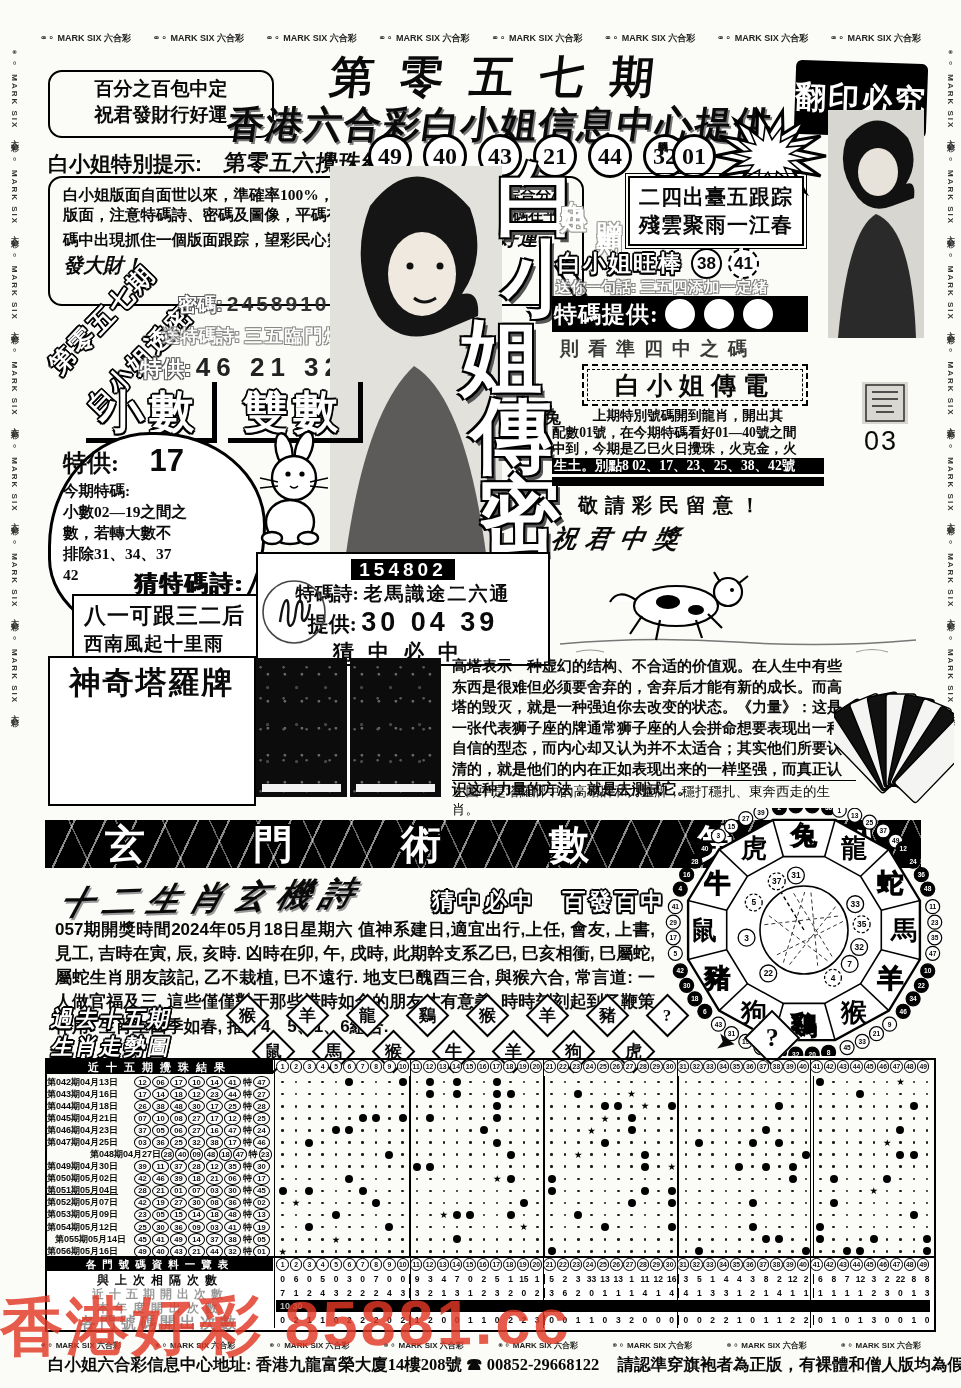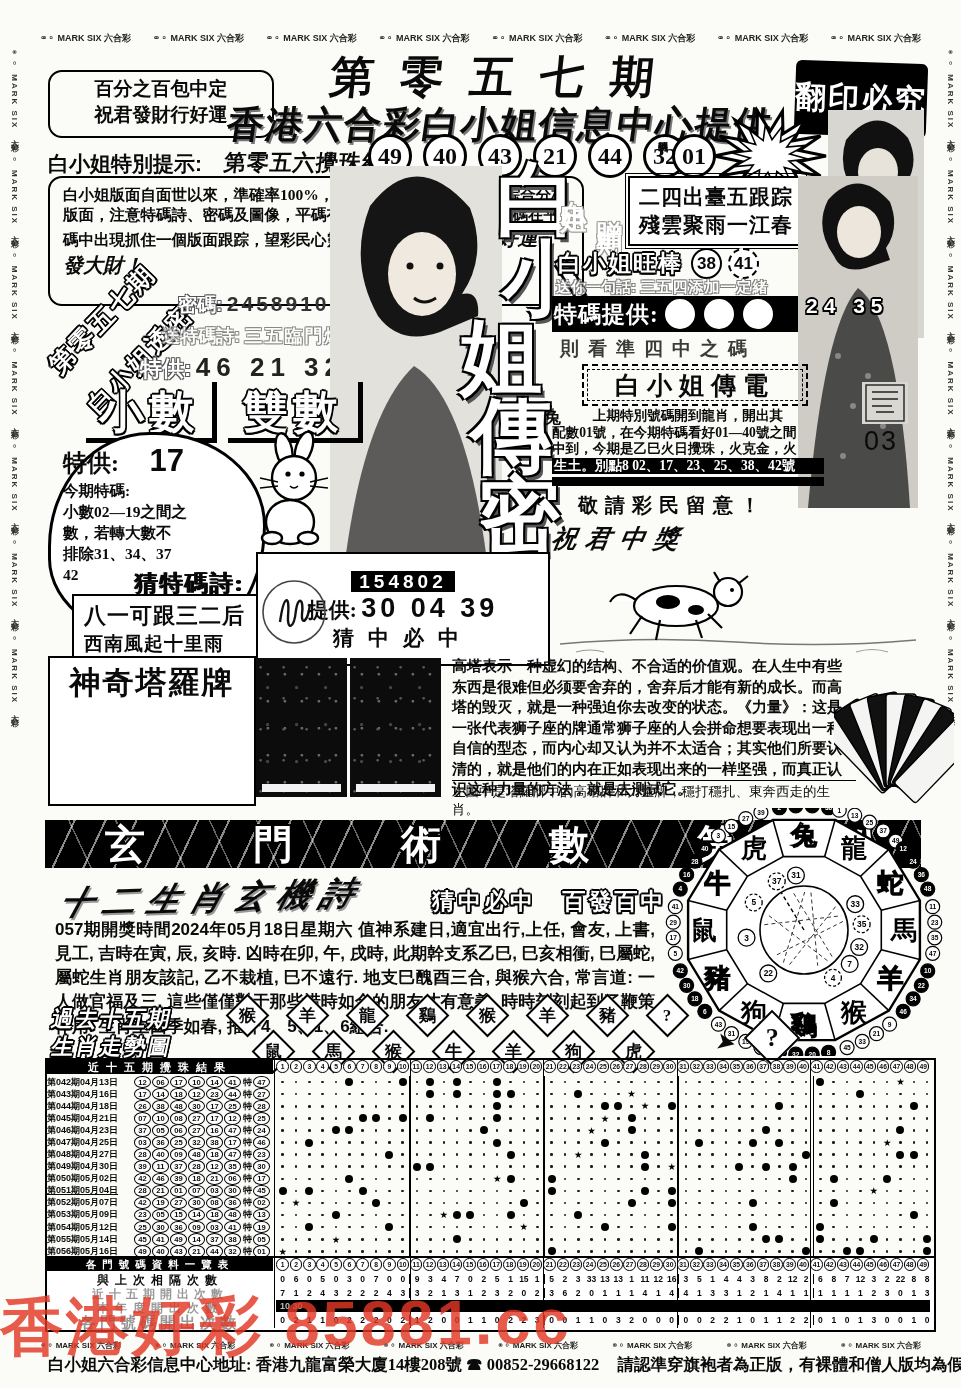--- a/index.html
+++ b/index.html
@@ -164,35 +164,20 @@
     <span class="b hollow-soft" style="font-size:15px;letter-spacing:1px;">三五四添加一定緒</span>
   </div>
   <div class="abs inv" style="left:552px;top:296px;width:256px;height:36px;display:flex;align-items:center;">
     <span class="b hollow serif" style="font-size:23px;margin-left:2px;letter-spacing:1px;">特碼提供:</span>
     <span class="mcircle" style="width:30px;height:30px;font-size:18px;margin-left:4px;">27</span>
     <span class="mcircle" style="width:30px;height:30px;font-size:18px;margin-left:5px;">04</span>
     <span class="mcircle" style="width:30px;height:30px;font-size:18px;margin-left:5px;">13</span>
   </div>
   <div class="abs b serif" style="left:560px;top:336px;font-size:19px;letter-spacing:9px;opacity:.8;filter:blur(.4px);">則看準四中之碼</div>
 
-  <div class="abs" style="left:798px;top:176px;width:120px;height:332px;background:#cfccc6;overflow:hidden;">
-    <svg width="120" height="332">
-        <path d="M30 24 Q60 -10 92 26 Q102 52 88 72 L92 84 68 92 Q44 98 36 80 Q16 52 30 24Z" fill="#111"></path>
-        <ellipse cx="61" cy="56" rx="22" ry="26" fill="#ece6dc"></ellipse>
-        <path d="M10 332 Q26 150 60 112 Q100 140 112 332Z" fill="#333" opacity=".85"></path>
-        <g fill="#888">
-          <circle cx="40" cy="180" r="3"></circle>
-          <circle cx="70" cy="200" r="3"></circle>
-          <circle cx="55" cy="230" r="3"></circle>
-          <circle cx="85" cy="250" r="3"></circle>
-          <circle cx="45" cy="280" r="3"></circle>
-        </g>
-      </svg>
-    <div class="abs hollow b" style="left:8px;top:118px;font-size:21px;letter-spacing:6px;">24 35</div>
-  </div>
 
   <div class="abs" style="left:582px;top:364px;width:222px;height:38px;border:2px dashed #000;outline:1.5px dashed #000;outline-offset:-6px;display:flex;align-items:center;justify-content:center;">
     <span class="b serif" style="font-size:25px;letter-spacing:7px;">白小姐傳電</span>
   </div>
   <div class="abs serif b" style="left:552px;top:408px;width:272px;font-size:13.6px;line-height:1.22;">
     <div style="text-indent:3em;">上期特別號碼開到龍肖，開出其</div>
     <div>配數01號，在今期特碼看好01—40號之間</div>
     <div>中到，今期是乙巳火日攪珠，火克金，火</div>
     <div class="inv" style="padding:0 2px;">生土。別點8 02、17、23、25、38、42號</div>
   </div>
@@ -250,22 +235,26 @@
   <div class="abs box-heavy" style="left:72px;top:594px;width:192px;height:86px;padding:5px 10px;background:#fff;">
     <div class="b serif" style="font-size:22px;letter-spacing:1px;">八一可跟三二后</div>
     <div class="b serif" style="font-size:19px;letter-spacing:1px;">西南風起十里雨</div>
     <div style="margin-top:2px;">
       <span class="inv b" style="font-size:19px;padding:0 3px;">特送:</span>
       <span class="b" style="font-size:28px;margin-left:10px;">22</span>
     </div>
   </div>
 
   <div class="abs box-heavy" style="left:256px;top:552px;width:290px;height:110px;background:#fff;text-align:center;">
-    <div style="margin-top:17px;">
+    <div style="margin-top:5px;">
       <span class="inv b" style="font-size:19px;padding:0 8px;letter-spacing:4px;">154802</span>
+    </div>
+    <div>
+      <span class="b serif" style="font-size:19px;">特碼詩:</span>
+      <span class="b serif" style="font-size:19px;letter-spacing:2px;">老馬識途二六通</span>
     </div>
     <div>
       <span class="b serif" style="font-size:21px;">提供:</span>
       <span class="b" style="font-size:27px;letter-spacing:4px;">30  04  39</span>
     </div>
     <div class="b serif" style="font-size:21px;letter-spacing:14px;">猜中必中</div>
   </div>
   <svg class="abs" style="left:258px;top:576px;" width="72" height="72" viewBox="0 0 72 72">
     <circle cx="36" cy="36" r="31" fill="none" stroke="#444" stroke-width="1.6"></circle>
     <path d="M22 46 C26 18 32 18 30 40 C29 54 36 54 38 34 C40 20 46 22 44 38 C43 50 50 46 52 28" fill="none" stroke="#111" stroke-width="2.4"></path>
@@ -749,21 +738,21 @@
         <span class="num-ell">03</span>
         <span class="num-ell">36</span>
         <span class="num-ell">25</span>
         <span class="num-ell">32</span>
         <span class="num-ell">38</span>
         <span class="num-ell">17</span>
         <span style="font-size: 9px; font-weight: bold; margin: 0px 1px;">特</span>
         <span class="num-ell">46</span>
       </div>
       <div style="display: flex; align-items: center; height: 12.1px;">
-        <span class="row-label" style="width: 87px;">第048期04月27日</span>
+        <span class="row-label" style="width: 87px; padding-left: 43px;">第048期04月27日</span>
         <span class="num-ell">28</span>
         <span class="num-ell">40</span>
         <span class="num-ell">09</span>
         <span class="num-ell">48</span>
         <span class="num-ell">18</span>
         <span class="num-ell">47</span>
         <span style="font-size: 9px; font-weight: bold; margin: 0px 1px;">特</span>
         <span class="num-ell">23</span>
       </div>
       <div style="display: flex; align-items: center; height: 12.1px;">
@@ -825,21 +814,21 @@
         <span class="row-label" style="width: 87px;">第054期05月12日</span>
         <span class="num-ell">25</span>
         <span class="num-ell">30</span>
         <span class="num-ell">36</span>
         <span class="num-ell">09</span>
         <span class="num-ell">03</span>
         <span class="num-ell">41</span>
         <span style="font-size: 9px; font-weight: bold; margin: 0px 1px;">特</span>
         <span class="num-ell">19</span>
       </div>
-      <div style="display: flex; align-items: center; height: 12.1px;">
+      <div style="display: flex; align-items: center; height: 12.1px; text-align: center;">
         <span class="row-label" style="width: 87px;">第055期05月14日</span>
         <span class="num-ell">45</span>
         <span class="num-ell">41</span>
         <span class="num-ell">49</span>
         <span class="num-ell">14</span>
         <span class="num-ell">37</span>
         <span class="num-ell">38</span>
         <span style="font-size: 9px; font-weight: bold; margin: 0px 1px;">特</span>
         <span class="num-ell">05</span>
       </div>

